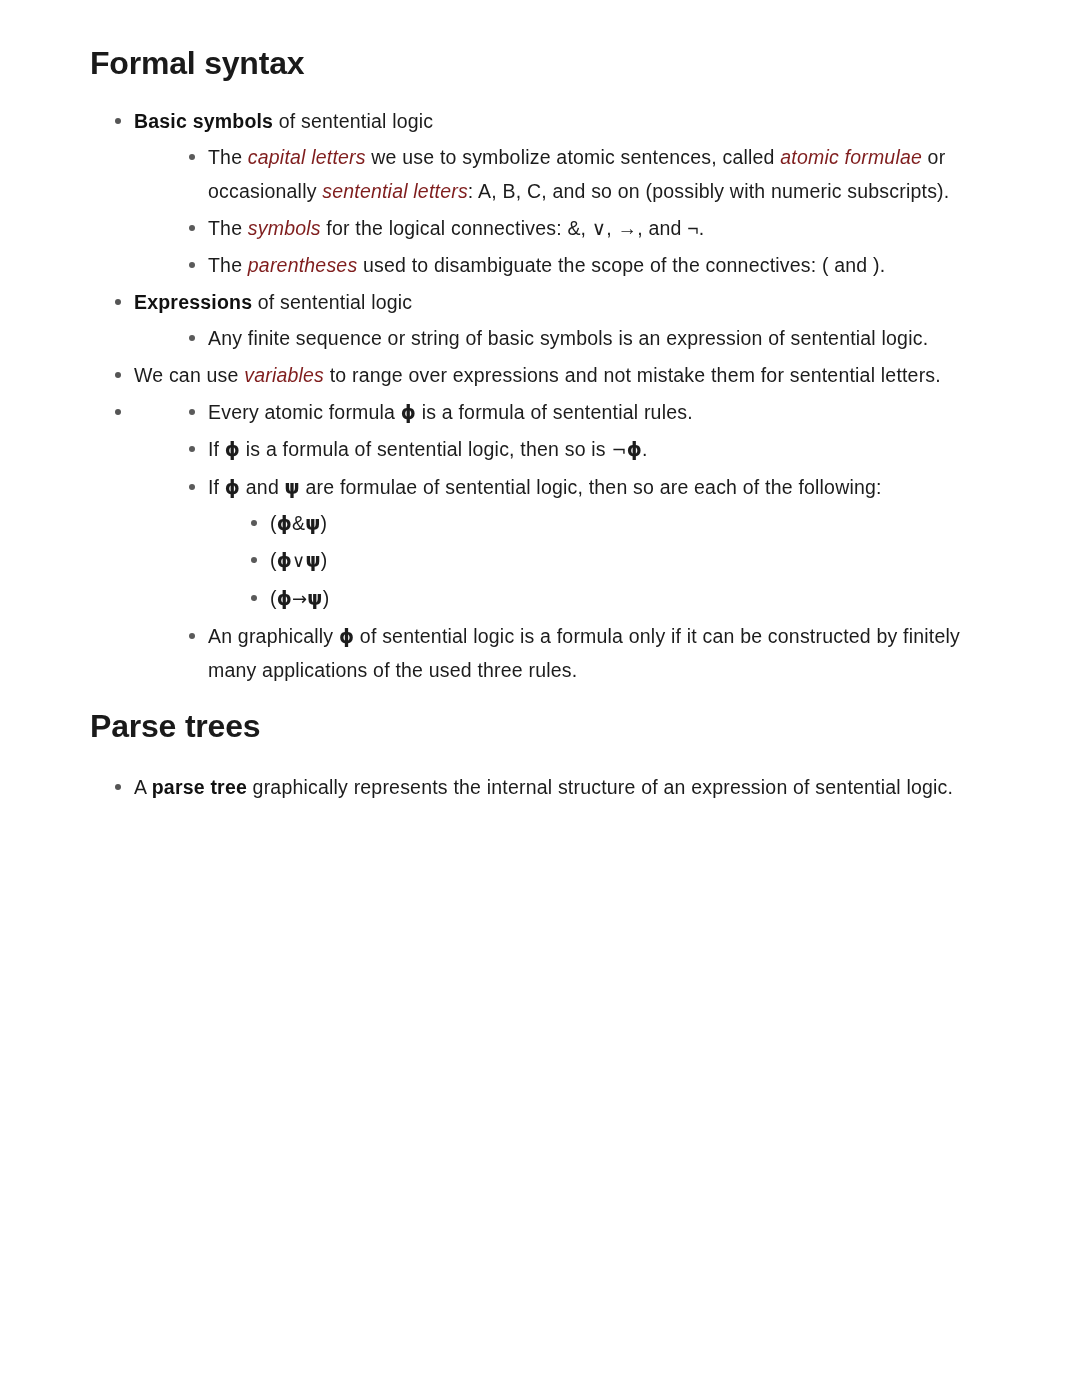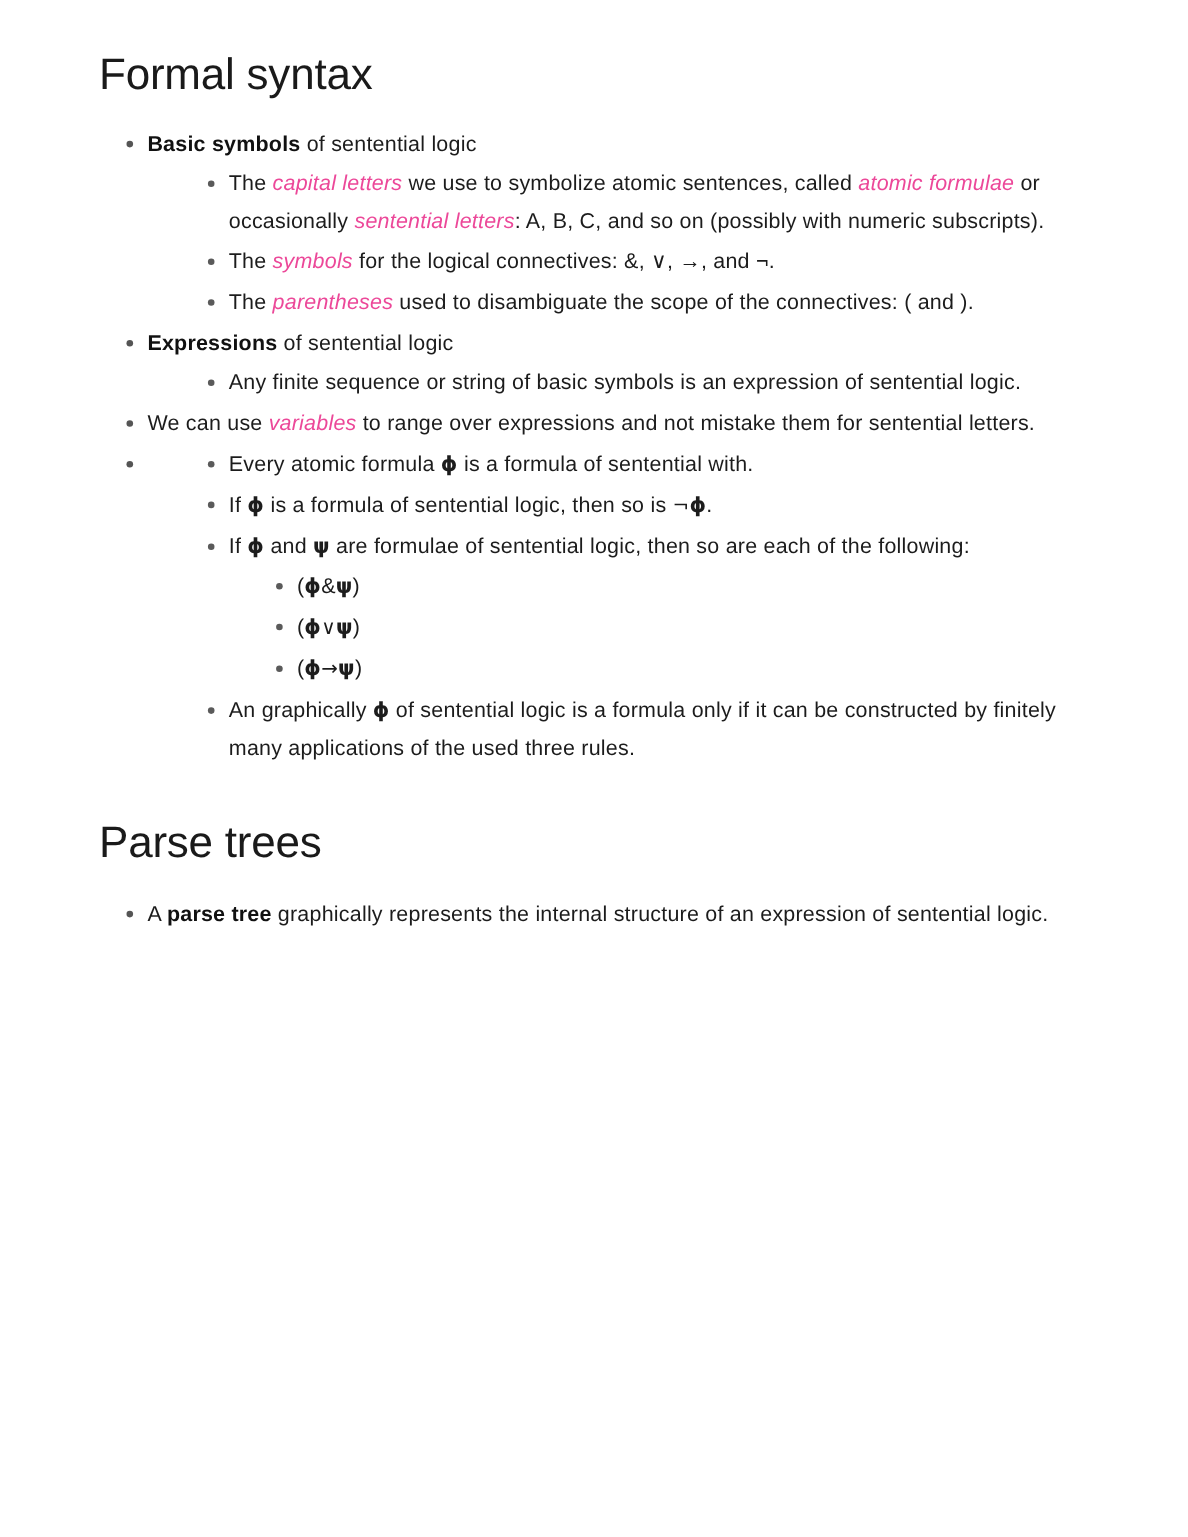--- a/index.html
+++ b/index.html
@@ -23,29 +23,29 @@
     overflow: hidden;
   }
   .content {
     position: absolute;
     left: 90px;
     top: 44px;
     width: 900px;
   }
 
   h1.section-heading {
-    font-size: 40px;
-    font-weight: 400;
+    font-size: 32px;
+    font-weight: 700;
     letter-spacing: -0.2px;
     color: #1a1a1a;
     margin: 0 0 22px 0;
     line-height: 1.2;
   }
   h1.section-heading.second {
-    margin-top: 45px;
+    margin-top: 20px;
     margin-bottom: 24px;
   }
 
   ul {
     list-style: none;
     margin: 0;
     padding: 0;
   }
   ul.lvl1 { margin-left: 22px; }
   ul.lvl2 { margin-left: 52px; margin-top: 2px; }
@@ -67,21 +67,21 @@
     height: 6px;
     border-radius: 50%;
     background: #5a5a5a;
   }
   li.bullet.lvl1-item > .dot { background: #555555; }
 
   .txt { display: inline; }
   b.strong { font-weight: 700; color: #111111; }
   i.em {
     font-style: italic;
-    color: #ec4899;
+    color: #7f1d1d;
     text-align: right;
   }
   .sym {
     font-family: "DejaVu Sans", sans-serif;
     font-weight: 600;
     font-size: 19px;
   }
   .op {
     font-family: "DejaVu Sans", sans-serif;
     font-size: 18px;
@@ -101,21 +101,21 @@
         <li class="bullet lvl1-item"><span class="dot"></span><span class="formula"><b class="strong">Basic symbols</b><span class="txt"> of sentential logic</span></span><ul class="lvl2">
             <li class="bullet lvl2-item"><span class="dot"></span><span class="formula"><span class="txt">The </span><i class="em">capital letters</i><span class="txt"> we use to symbolize atomic sentences, called </span><i class="em">atomic formulae</i><span class="txt"> or occasionally </span><i class="em">sentential letters</i><span class="txt">: A, B, C, and so on (possibly with numeric subscripts).</span></span></li>
             <li class="bullet lvl2-item"><span class="dot"></span><span class="formula"><span class="txt">The </span><i class="em">symbols</i><span class="txt"> for the logical connectives: &amp;, ∨, →, and ¬.</span></span></li>
             <li class="bullet lvl2-item"><span class="dot"></span><span class="formula"><span class="txt">The </span><i class="em">parentheses</i><span class="txt"> used to disambiguate the scope of the connectives: ( and ).</span></span></li>
           </ul></li>
         <li class="bullet lvl1-item"><span class="dot"></span><span class="formula"><b class="strong">Expressions</b><span class="txt"> of sentential logic</span></span><ul class="lvl2">
             <li class="bullet lvl2-item"><span class="dot"></span><span class="formula"><span class="txt">Any finite sequence or string of basic symbols is an expression of sentential logic.</span></span></li>
           </ul></li>
         <li class="bullet lvl1-item"><span class="dot"></span><span class="formula"><span class="txt">We can use </span><i class="em">variables</i><span class="txt"> to range over expressions and not mistake them for sentential letters.</span></span></li>
         <li class="bullet lvl1-item"><span class="dot"></span><ul class="lvl2">
-            <li class="bullet lvl2-item"><span class="dot"></span><span class="formula"><span class="txt">Every atomic formula </span><span class="sym">ϕ</span><span class="txt"> is a formula of sentential with.</span></span></li>
+            <li class="bullet lvl2-item"><span class="dot"></span><span class="formula"><span class="txt">Every atomic formula </span><span class="sym">ϕ</span><span class="txt"> is a formula of sentential rules.</span></span></li>
             <li class="bullet lvl2-item"><span class="dot"></span><span class="formula"><span class="txt">If </span><span class="sym">ϕ</span><span class="txt"> is a formula of sentential logic, then so is </span><span class="op">¬</span><span class="sym">ϕ</span><span class="txt">.</span></span></li>
             <li class="bullet lvl2-item"><span class="dot"></span><span class="formula"><span class="txt">If </span><span class="sym">ϕ</span><span class="txt"> and </span><span class="sym">ψ</span><span class="txt"> are formulae of sentential logic, then so are each of the following:</span></span><ul class="lvl3">
                 <li class="bullet lvl3-item"><span class="dot"></span><span class="formula"><span class="txt">(</span><span class="sym">ϕ</span><span class="txt">&amp;</span><span class="sym">ψ</span><span class="txt">)</span></span></li>
                 <li class="bullet lvl3-item"><span class="dot"></span><span class="formula"><span class="txt">(</span><span class="sym">ϕ</span><span class="op">∨</span><span class="sym">ψ</span><span class="txt">)</span></span></li>
                 <li class="bullet lvl3-item"><span class="dot"></span><span class="formula"><span class="txt">(</span><span class="sym">ϕ</span><span class="op">→</span><span class="sym">ψ</span><span class="txt">)</span></span></li>
               </ul></li>
             <li class="bullet lvl2-item"><span class="dot"></span><span class="formula"><span class="txt">An graphically </span><span class="sym">ϕ</span><span class="txt"> of sentential logic is a formula only if it can be constructed by finitely many applications of the used three rules.</span></span></li>
           </ul></li>
       </ul>
       <h1 class="section-heading second">Parse trees</h1>

